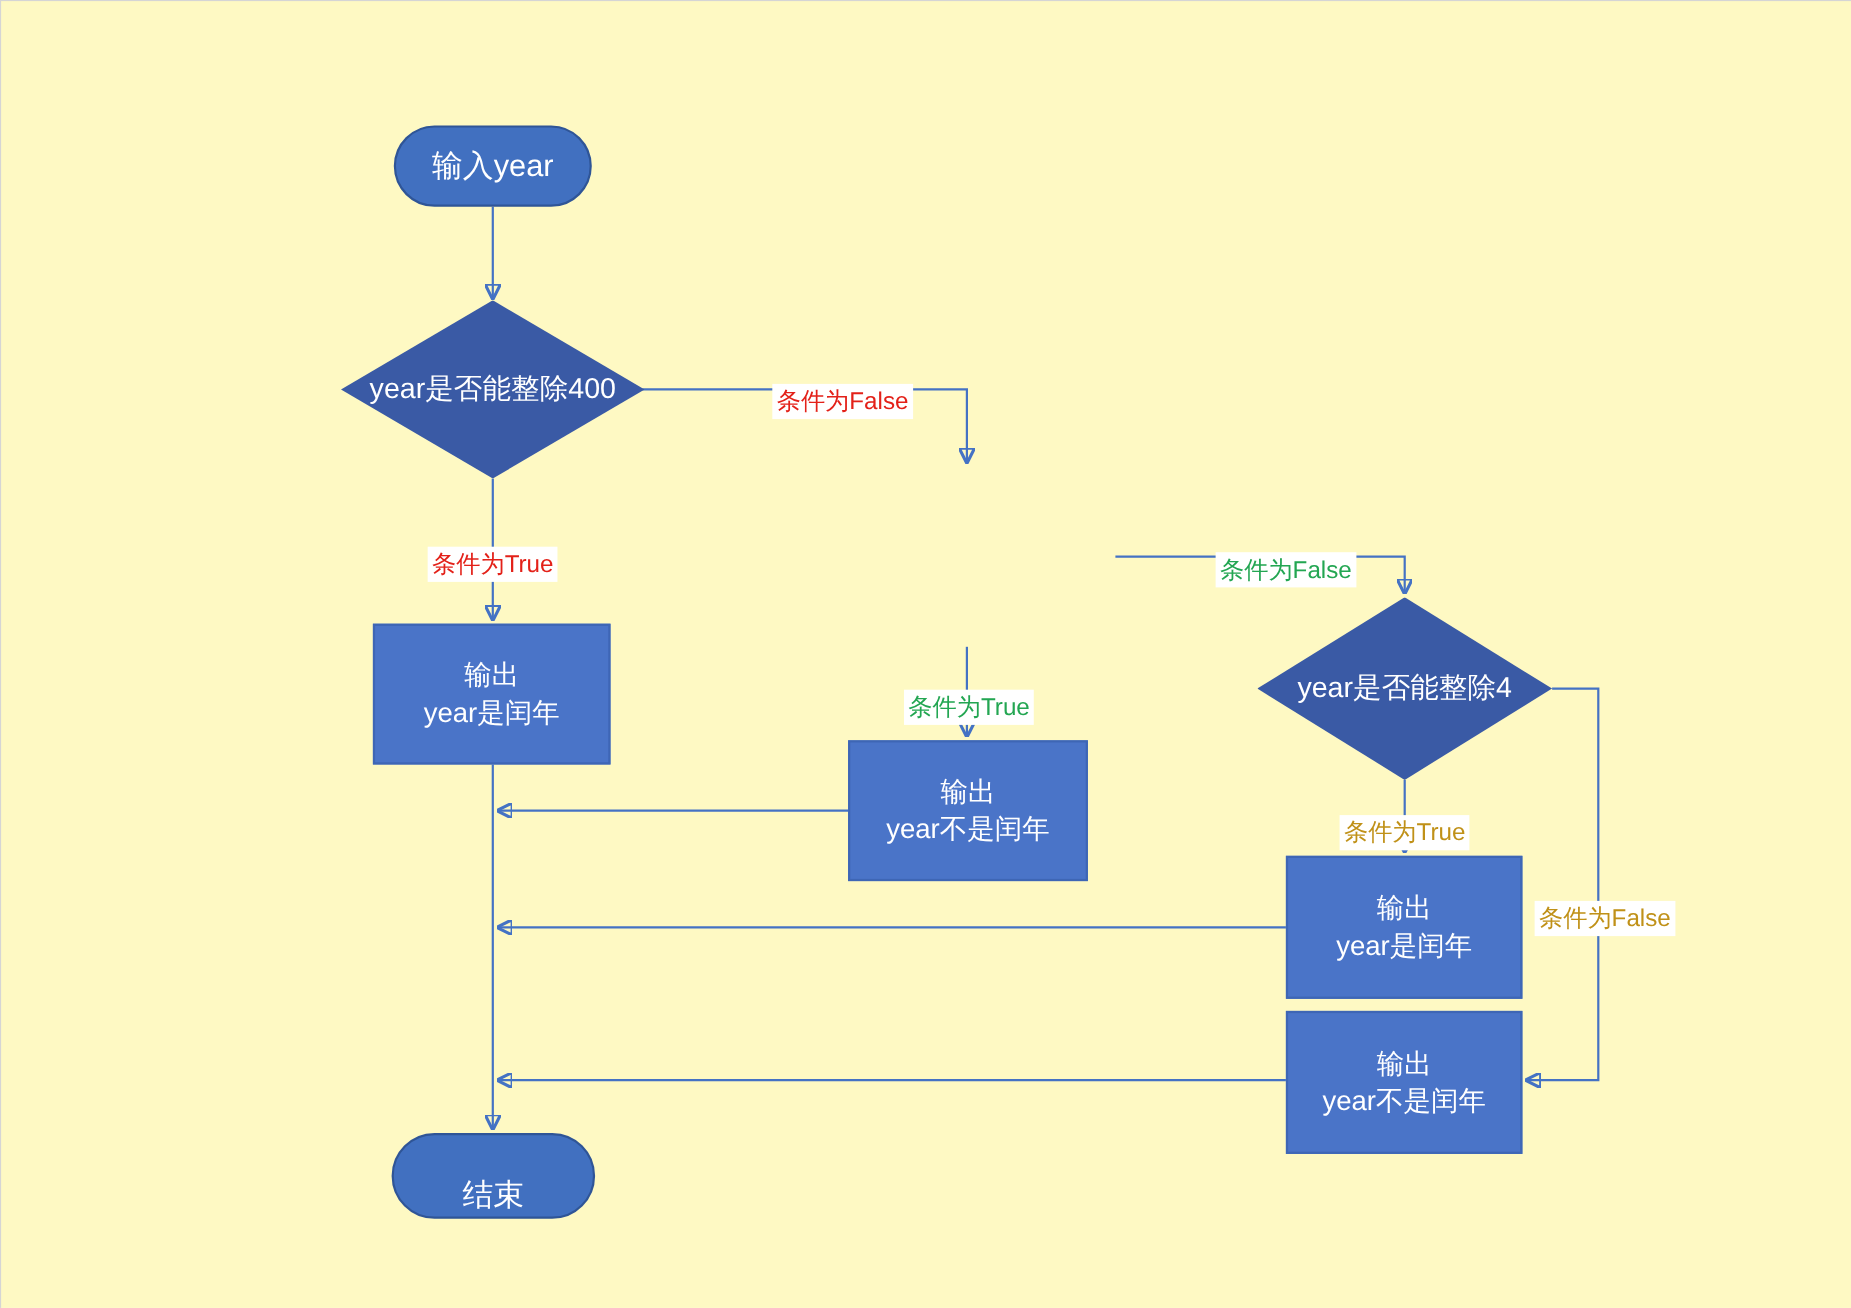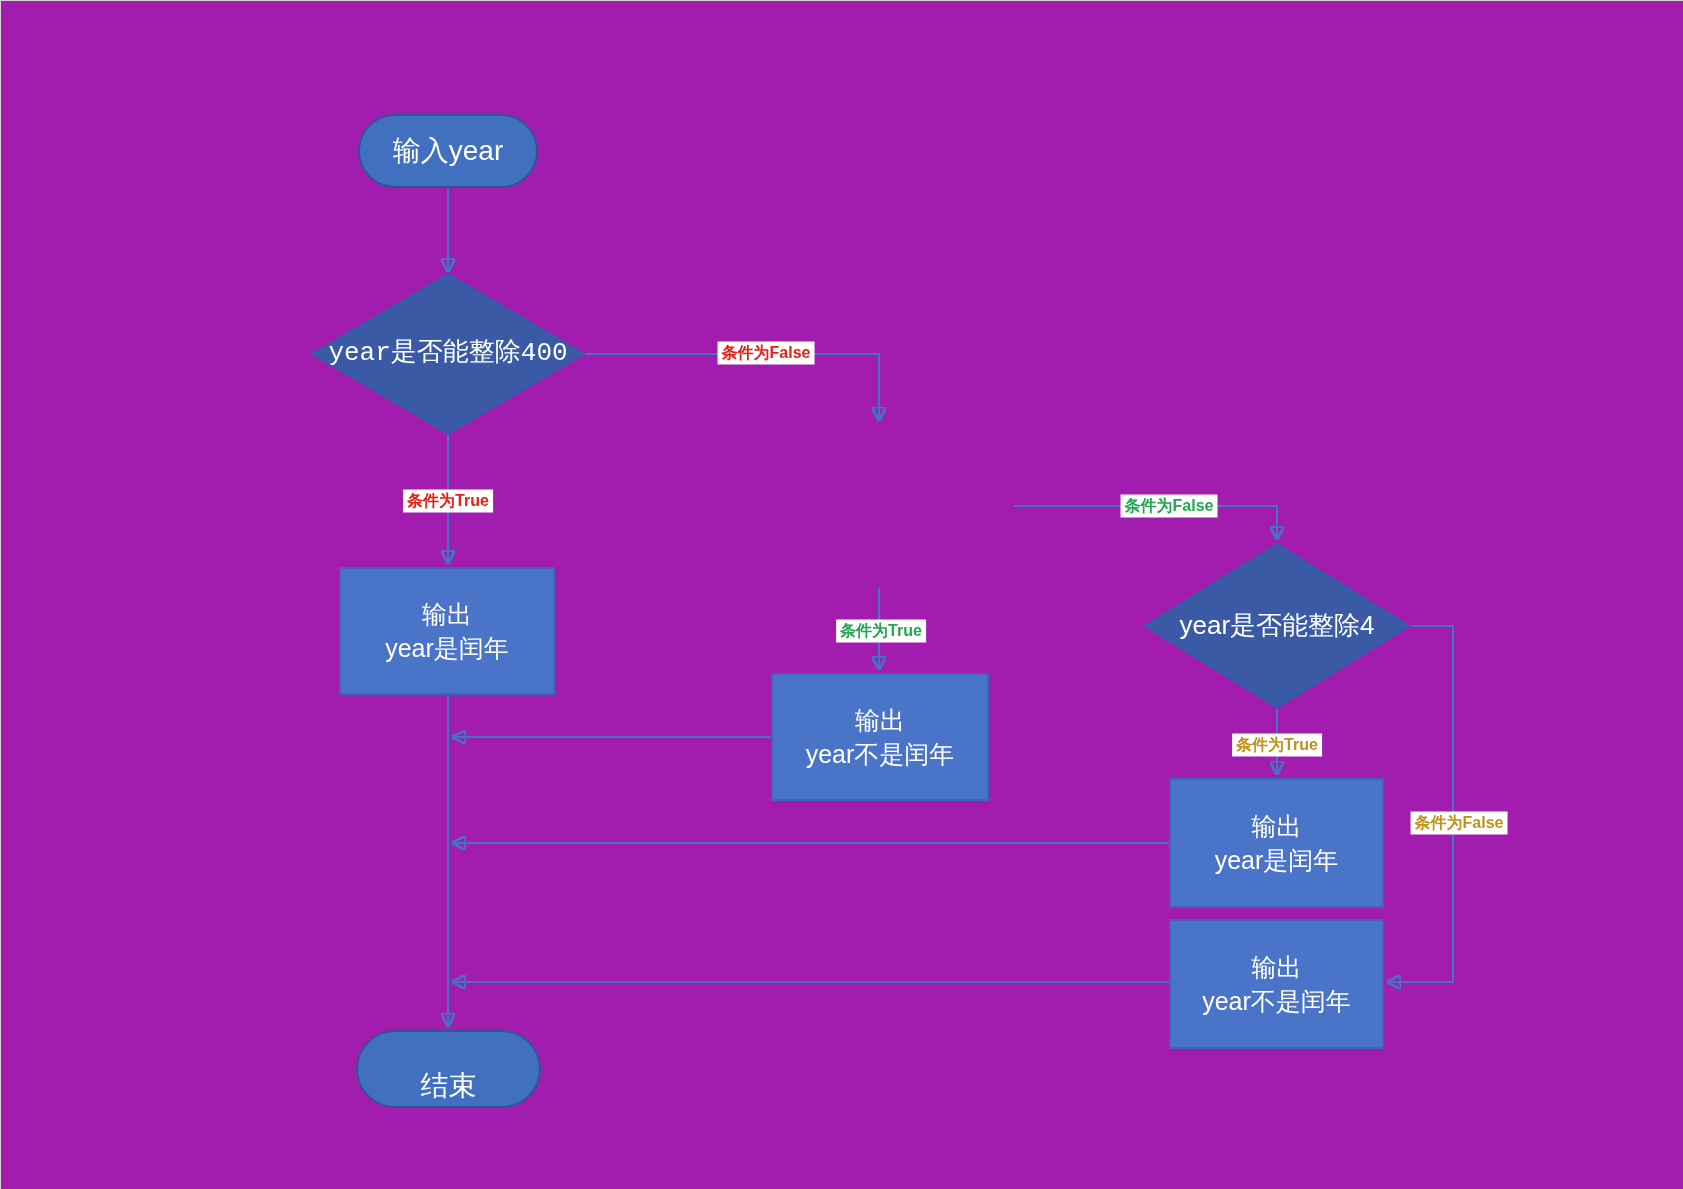--- a/index.html
+++ b/index.html
@@ -1,19 +1,19 @@
 <!DOCTYPE html>
 <html style="--connector: #4472c4; --terminal-fill: #4170c0; --terminal-border: #2f5597; --process-fill: #4a74c8; --process-border: #3e66b5; --decision-fill: #3a5aa5; --shape-text: #ffffff; --label-red: #e32119; --label-green: #23a652; --label-gold: #c09118;"><head>
 <meta charset="utf-8">
 <style>
   html,body{margin:0;padding:0;background:#ffffff;}
   #canvas{
     position:relative;
     width:1683px;height:1189px;
-    background:#a21caf;
+    background:#fef9c3;
     border-top:1px solid #d5d5d5;
     border-left:1px solid #d5d5d5;
     box-sizing:border-box;
     overflow:hidden;
     font-family:"Liberation Sans", sans-serif;
   }
   .node{
     position:absolute;
     display:flex;align-items:center;justify-content:center;
     text-align:center;
@@ -44,23 +44,24 @@
   #edges path{
     fill:none;
     stroke:var(--connector,#4472c4);
     stroke-width:2;
   }
   .edge-label{
     position:absolute;
     transform:translate(-50%,-50%);
     background:#ffffff;
     padding:1px 4px;
-    font-size:16px;
-    font-weight:700;
+    font-size:22px;
+    font-weight:400;
     white-space:nowrap;
+    margin-top:12px;
   }
   .label-red{color:var(--label-red,#e32119);}
   .label-green{color:var(--label-green,#23a652);}
   .label-gold{color:var(--label-gold,#c09118);}
 </style>
 </head>
 <body>
 
 <div id="canvas">
 
@@ -80,21 +81,21 @@
     <path d="M447,694 L447,1025" marker-end="url(#arrow)"></path>
     <path d="M770,736 L452,736" marker-end="url(#arrow)"></path>
     <path d="M1168,842 L452,842" marker-end="url(#arrow)"></path>
     <path d="M1168,981 L452,981" marker-end="url(#arrow)"></path>
   </svg>
 
   <div class="node terminal" style="left:357px;top:113px;width:180px;height:74px;">
     <div class="node-label">输入year</div>
   </div>
 
-  <div class="node decision" style="left:309px;top:272px;width:276px;height:162px;font-family:Liberation Mono, monospace;">
+  <div class="node decision" style="left:309px;top:272px;width:276px;height:162px;">
     <div class="node-label">year是否能整除400</div>
   </div>
 
   <div class="node process" style="left:338px;top:566px;width:216px;height:128px;">
     <div class="node-label">输出
 year是闰年</div>
   </div>
 
 
   <div class="node process" style="left:770px;top:672px;width:218px;height:128px;">

